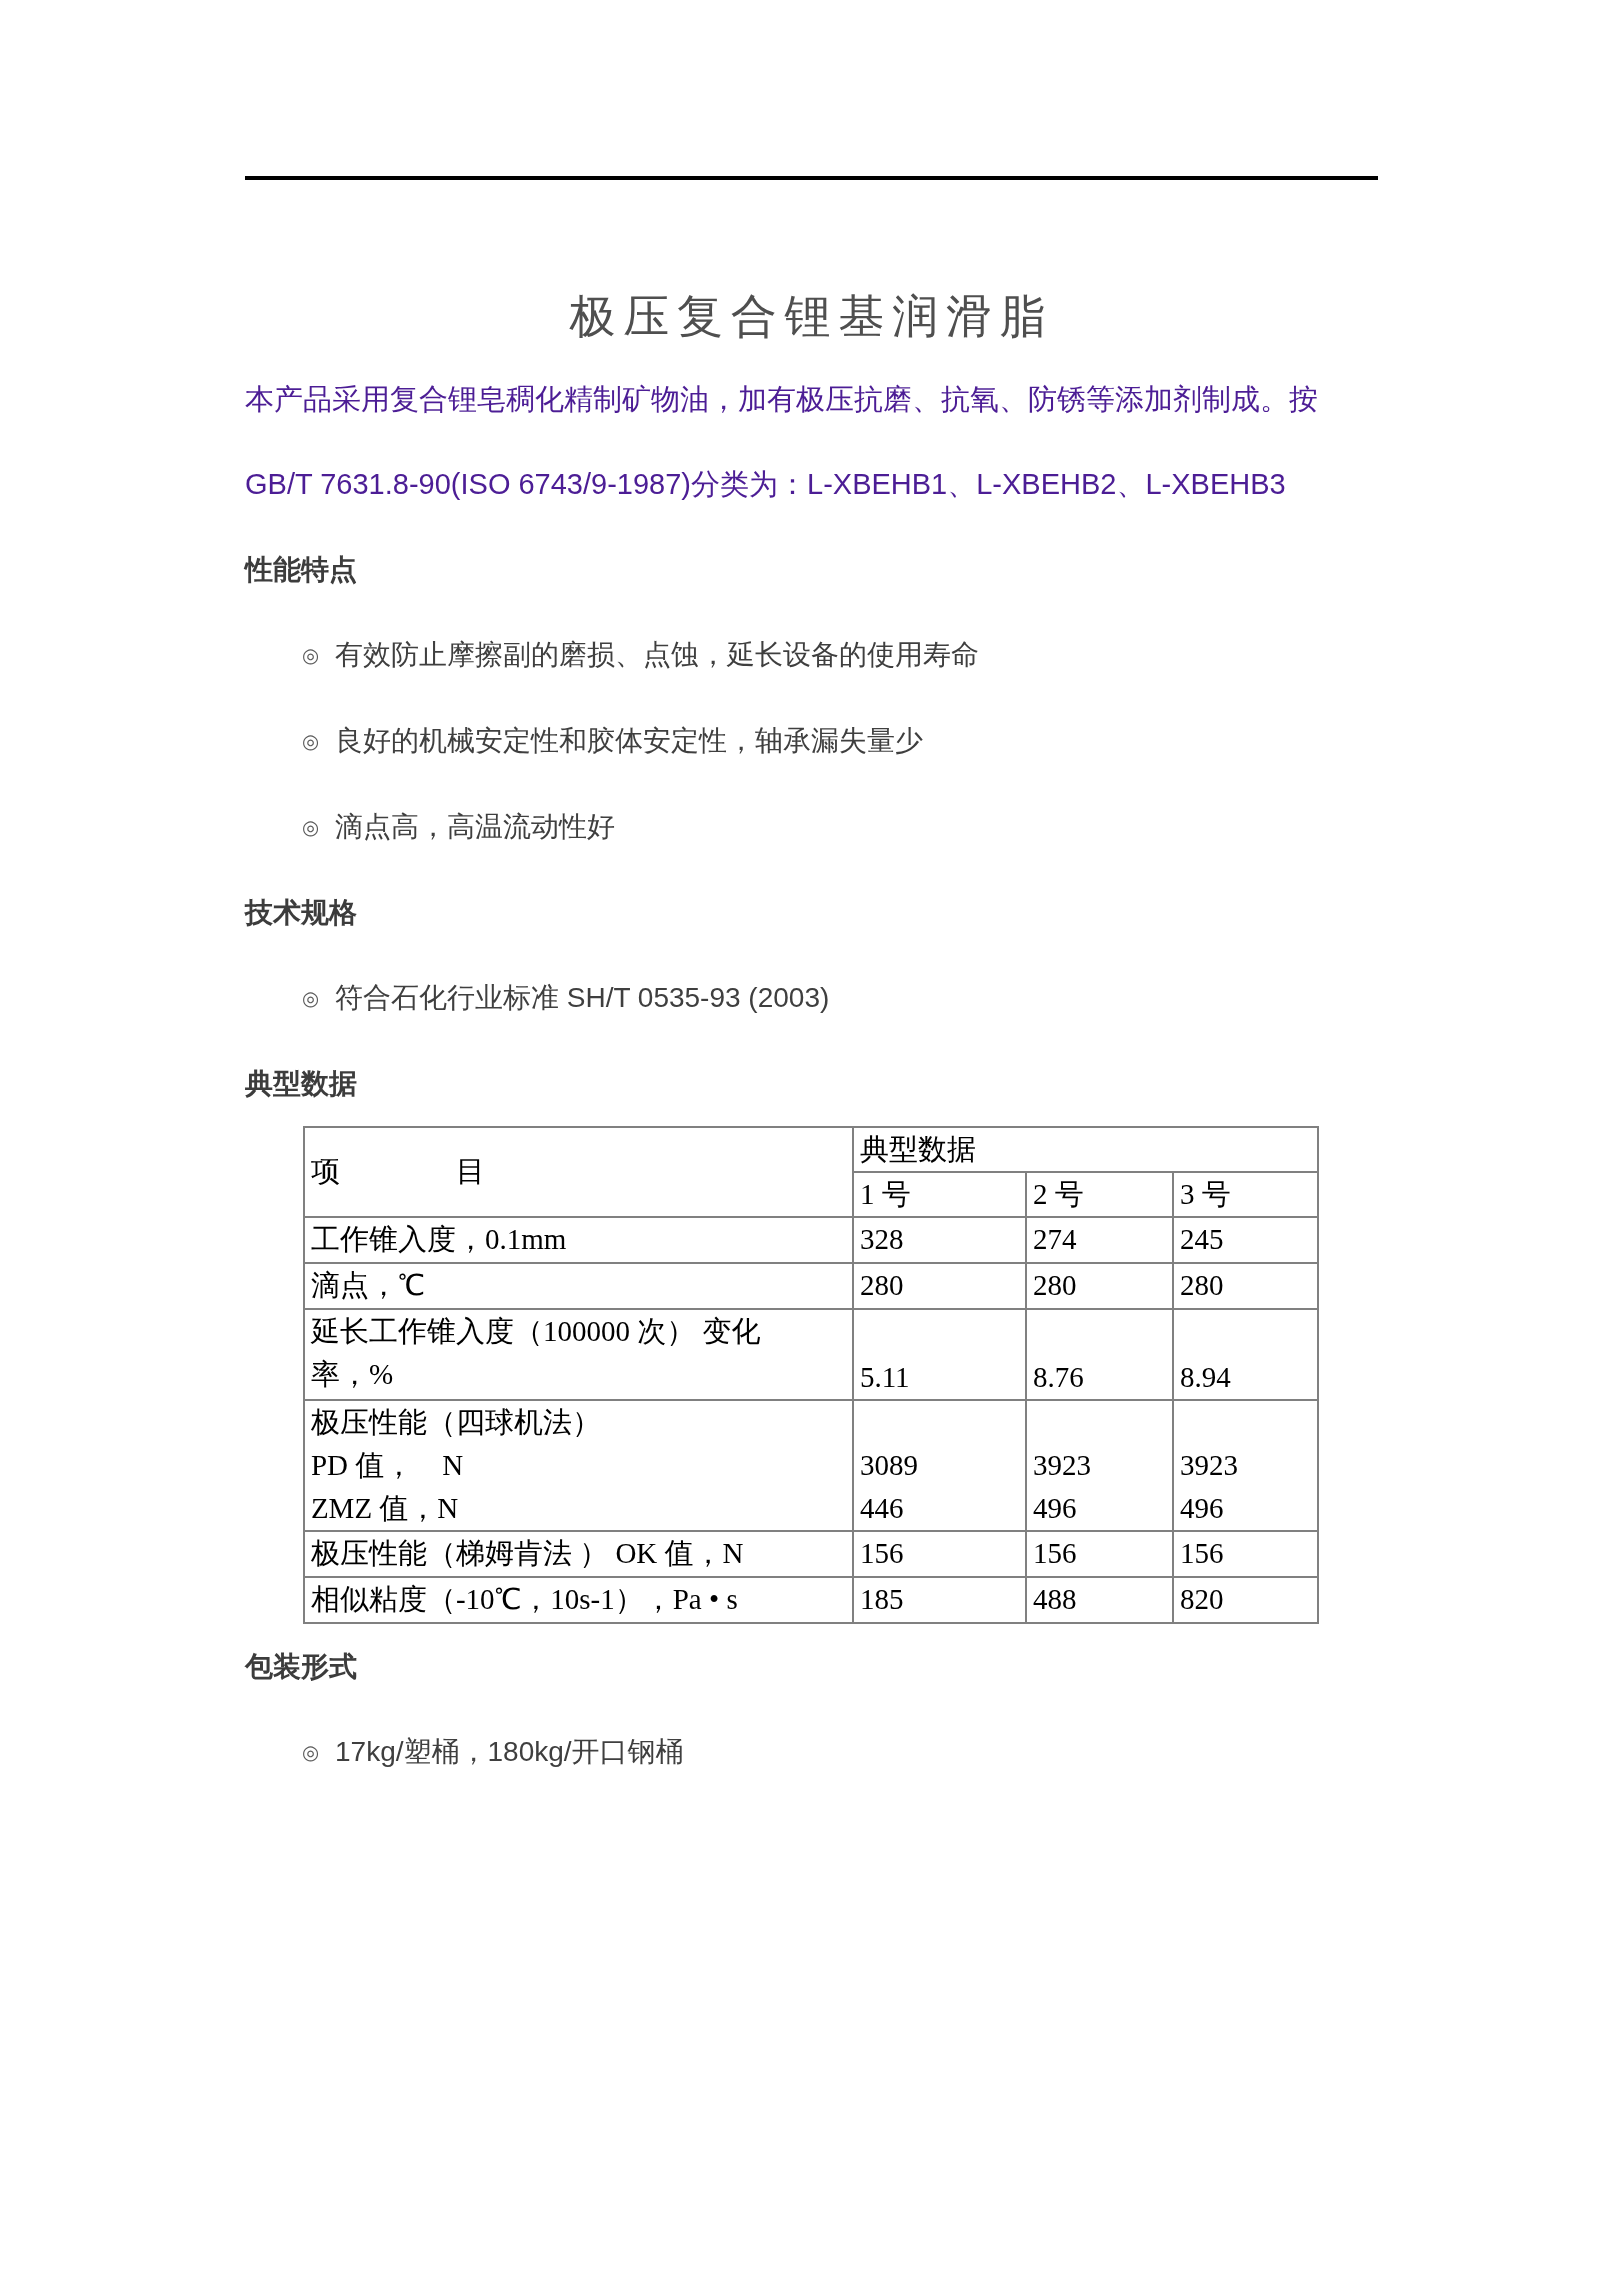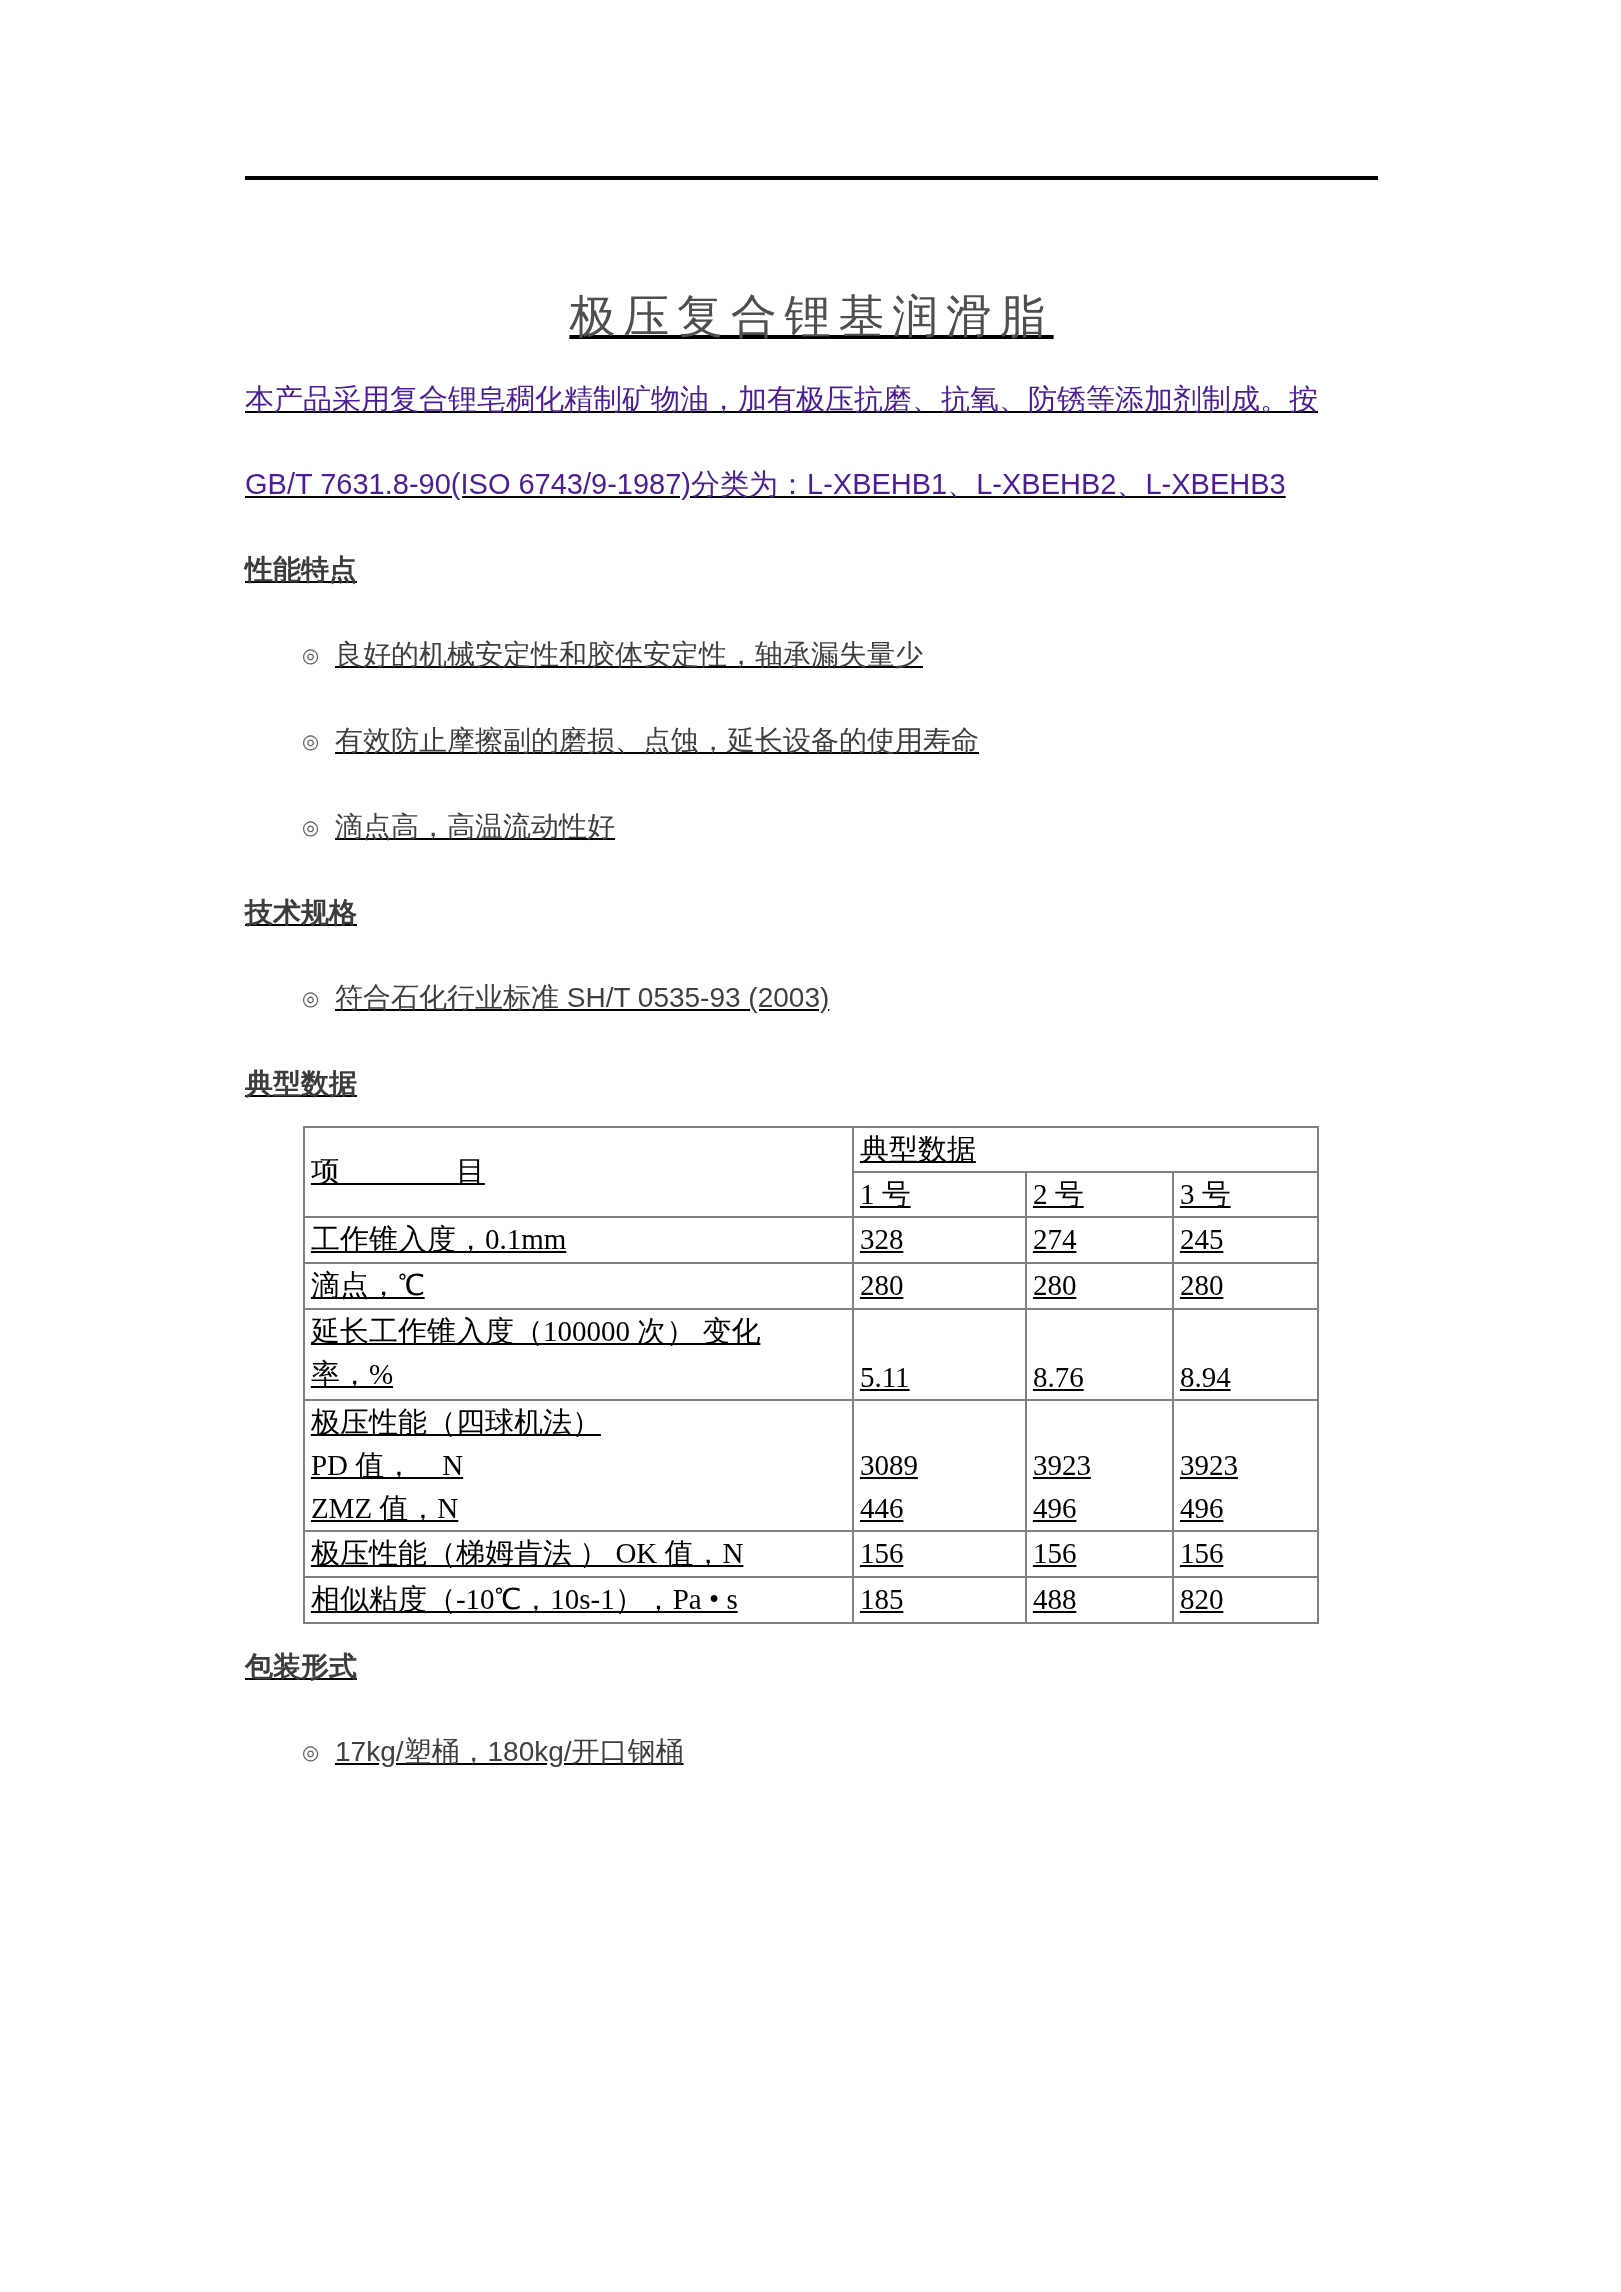--- a/index.html
+++ b/index.html
@@ -5,21 +5,20 @@
   * { box-sizing: border-box; }
   html, body { margin: 0; padding: 0; }
   body {
     width: 1621px; height: 2293px;
     background: #ffffff;
     font-family: "Liberation Sans", sans-serif;
   }
   .page {
     width: 1621px; height: 1802px;
     padding: 176px 243px 0 245px;
-    text-decoration: underline;
   }
   .top-rule { height: 3.9px; background: #000000; }
   .doc-title {
     margin: 104px 0 0 0;
     font-size: 46px; font-weight: 400;
     color: #4f4f4f; text-align: center;
     line-height: 65px; letter-spacing: 7.8px;
   }
   .intro {
     margin: 7.8px 0 0 0;
@@ -69,24 +68,24 @@
 
   <div class="top-rule"></div>
 
   <h1 class="doc-title">极压复合锂基润滑脂</h1>
 
   <p class="intro">本产品采用复合锂皂稠化精制矿物油，加有极压抗磨、抗氧、防锈等添加剂制成。按 GB/T 7631.8-90(ISO 6743/9-1987)分类为：L-XBEHB1、L-XBEHB2、L-XBEHB3</p>
 
   <h2 class="sec-heading">性能特点</h2>
   <ul class="bullets">
     <li class="bullet">
-      <span class="marker">◎</span><span>良好的机械安定性和胶体安定性，轴承漏失量少</span>
+      <span class="marker">◎</span><span>有效防止摩擦副的磨损、点蚀，延长设备的使用寿命</span>
     </li>
     <li class="bullet">
-      <span class="marker">◎</span><span>有效防止摩擦副的磨损、点蚀，延长设备的使用寿命</span>
+      <span class="marker">◎</span><span>良好的机械安定性和胶体安定性，轴承漏失量少</span>
     </li>
     <li class="bullet">
       <span class="marker">◎</span><span>滴点高，高温流动性好</span>
     </li>
   </ul>
 
   <h2 class="sec-heading">技术规格</h2>
   <ul class="bullets">
     <li class="bullet">
       <span class="marker">◎</span><span>符合石化行业标准 SH/T 0535-93 (2003)</span>

